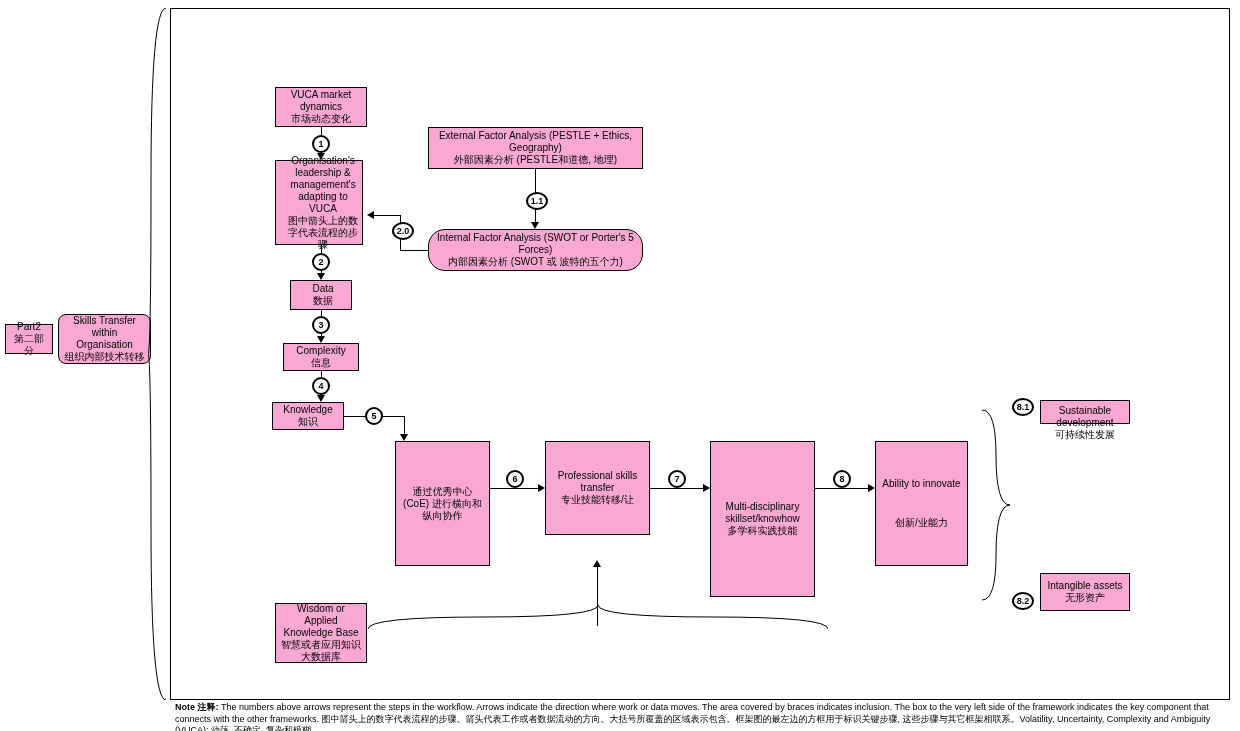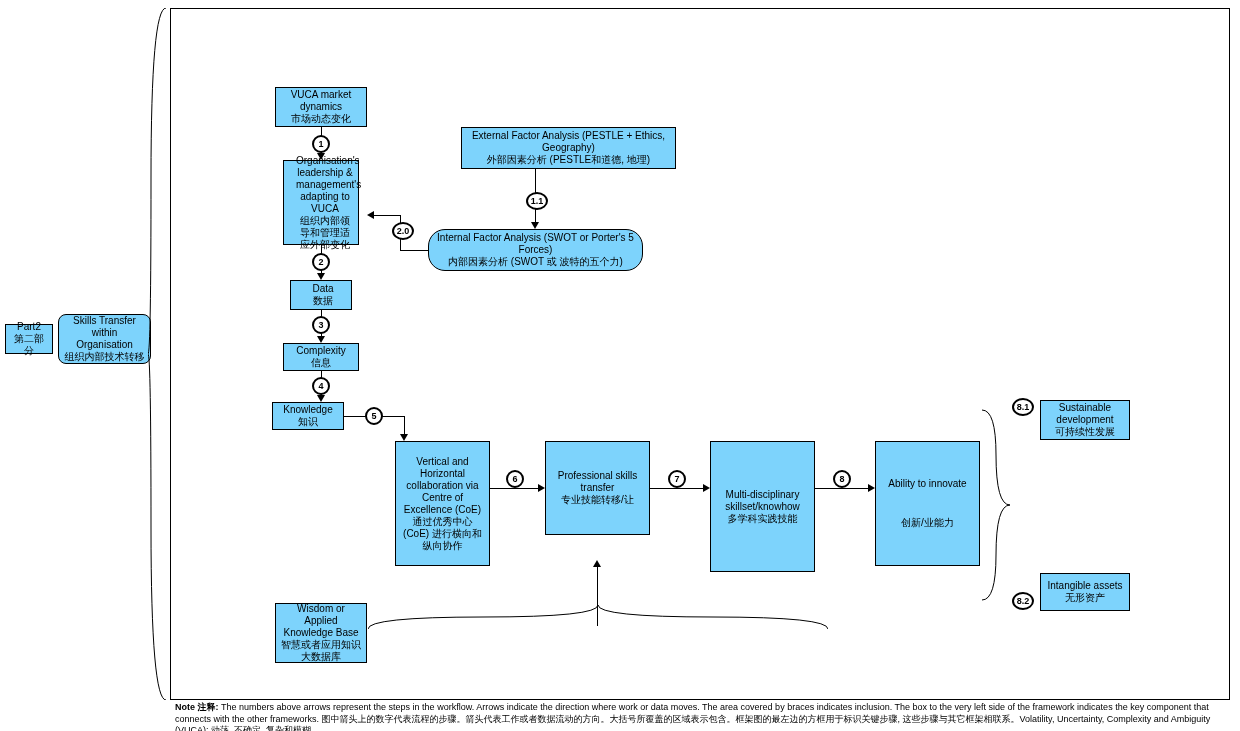--- a/index.html
+++ b/index.html
@@ -8,21 +8,21 @@
   background: #fff;
   width: 1240px;
   height: 731px;
   position: relative;
   overflow: hidden;
   font-size: 10px;
 }
 .box {
   position: absolute;
   border: 1px solid #000;
-  background: #7dd3fc;
+  background: #f9a8d4;
   padding: 4px;
   text-align: center;
   display: flex;
   flex-direction: column;
   justify-content: center;
   line-height: 1.2;
 }
 .box span { display: block; }
 .step {
   position: absolute;
@@ -104,23 +104,23 @@
   <span>VUCA market dynamics</span>
   <span>市场动态变化</span>
 </div>
 
 <div class="arrow-v" style="left:321px; top:127px; height:28px;"></div>
 <div class="arrowhead-down" style="left:317px; top:153px;"></div>
 <div class="step" style="left:312px; top:135px;">
     <span>1</span>
   </div>
 
-<div class="box" style="left:283px; top:160px; width:76px; height:85px;padding-left:12px;">
+<div class="box" style="left:275px; top:160px; width:88px; height:85px;padding-left:12px;">
   <span>Organisation's leadership &amp; management's adapting to VUCA</span>
-  <span>组织内部领导和管理适应外部变化</span>
+  <span>图中箭头上的数字代表流程的步骤</span>
 </div>
 
 <div class="arrow-v" style="left:321px; top:245px; height:30px;"></div>
 <div class="arrowhead-down" style="left:317px; top:273px;"></div>
 <div class="step" style="left:312px; top:253px;">
     <span>2</span>
   </div>
 
 <div class="box" style="left:290px; top:280px; width:62px; height:30px;padding-left:8px;">
   <span>Data</span>
@@ -150,78 +150,77 @@
 </div>
 
 <div class="arrow-h" style="left:344px; top:416px; width:60px;"></div>
 <div class="arrow-v" style="left:404px; top:416px; height:20px;"></div>
 <div class="arrowhead-down" style="left:400px; top:434px;"></div>
 <div class="step" style="left:365px; top:407px;">
     <span>5</span>
   </div>
 
 <div class="box" style="left:395px; top:441px; width:95px; height:125px;">
-  <span>Vertical and Horizontal collaboration via Centre of Excellence (CoE)</span>
   <span>通过优秀中心 (CoE) 进行横向和纵向协作</span>
 </div>
 
 <div class="arrow-h" style="left:490px; top:488px; width:50px;"></div>
 <div class="arrowhead-right" style="left:538px; top:484px;"></div>
 <div class="step" style="left:506px; top:470px;">
     <span>6</span>
   </div>
 
 <div class="box" style="left:545px; top:441px; width:105px; height:94px;">
   <span>Professional skills transfer</span>
   <span>专业技能转移/让</span>
 </div>
 
 <div class="arrow-h" style="left:650px; top:488px; width:55px;"></div>
 <div class="arrowhead-right" style="left:703px; top:484px;"></div>
 <div class="step" style="left:668px; top:470px;">
     <span>7</span>
   </div>
 
-<div class="box" style="left:710px; top:441px; width:105px; height:131px;">
+<div class="box" style="left:710px; top:441px; width:105px; height:156px;">
   <span>Multi-disciplinary skillset/knowhow</span>
   <span>多学科实践技能</span>
 </div>
 
 <div class="arrow-h" style="left:815px; top:488px; width:55px;"></div>
 <div class="arrowhead-right" style="left:868px; top:484px;"></div>
 <div class="step" style="left:833px; top:470px;">
     <span>8</span>
   </div>
 
-<div class="box" style="left:875px; top:441px; width:105px; height:125px;gap:27px;">
+<div class="box" style="left:875px; top:441px; width:93px; height:125px;gap:27px;">
   <span>Ability to innovate</span>
   <span>创新/业能力</span>
 </div>
 
 <svg style="position:absolute; left:982px; top:405px; width:28px; height:200px;">
   <path d="M0,5 Q14,5 14,50 Q14,100 28,100 Q14,100 14,150 Q14,195 0,195" stroke="#000" fill="none" stroke-width="1"></path>
 </svg>
 
 <div class="step" style="left:1012px; top:398px; width:22px;">
     <span>8.1</span>
   </div>
-<div class="box" style="left:1040px; top:400px; width:90px; height:40px;">
+<div class="box" style="left:1040px; top:400px; width:90px; height:24px;justify-content:space-between;">
   <span>Sustainable development</span>
   <span>可持续性发展</span>
 </div>
 
 <div class="step" style="left:1012px; top:592px; width:22px;">
     <span>8.2</span>
   </div>
 <div class="box" style="left:1040px; top:573px; width:90px; height:38px;">
   <span>Intangible assets</span>
   <span>无形资产</span>
 </div>
 
-<div class="box" style="left:428px; top:127px; width:215px; height:42px;margin-left:33px;">
+<div class="box" style="left:428px; top:127px; width:215px; height:42px;">
   <span>External Factor Analysis (PESTLE + Ethics, Geography)</span>
   <span>外部因素分析 (PESTLE和道德, 地理)</span>
 </div>
 
 <div class="arrow-v" style="left:535px; top:169px; height:55px;"></div>
 <div class="arrowhead-down" style="left:531px; top:222px;"></div>
 <div class="step" style="left:526px; top:192px; width:22px;">
     <span>1.1</span>
   </div>
 

